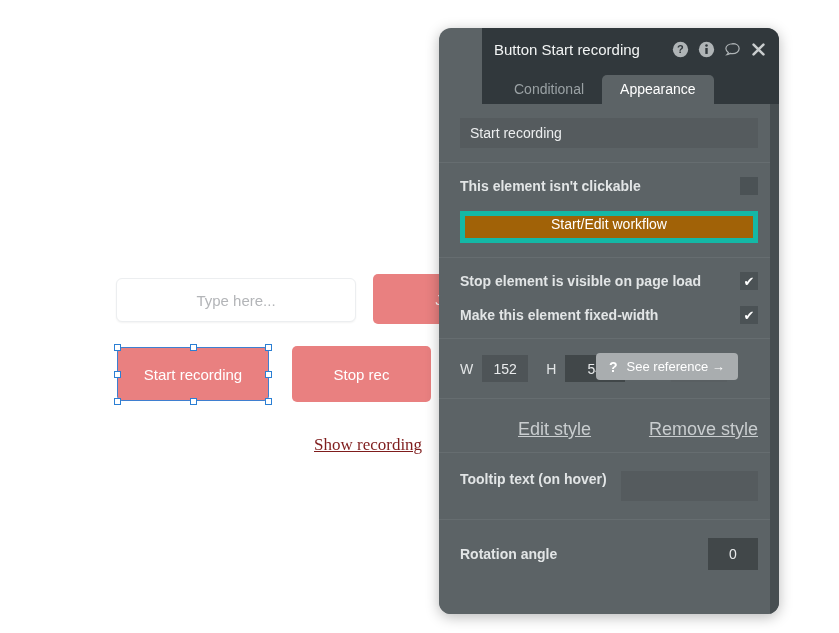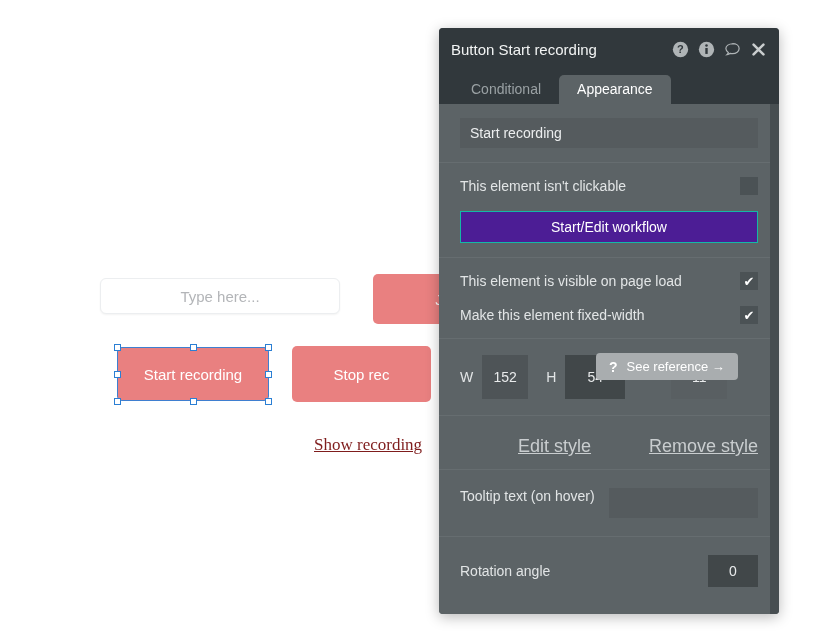--- a/index.html
+++ b/index.html
@@ -18,22 +18,22 @@
   
   #canvas {
     position: absolute;
     left: 0; top: 0;
     width: 839px; height: 633px;
     background: #ffffff;
   }
 
   .canvas-input {
     position: absolute;
-    left: 100px; top: 278px;
-    width: 240px; height: 36px;
+    left: 116px; top: 278px;
+    width: 240px; height: 44px;
     background: #ffffff;
     border: 1px solid #eceef0;
     border-radius: 6px;
     box-shadow: 0 1px 2px rgba(0,0,0,0.05);
     display: flex;
     align-items: center;
     justify-content: center;
     box-sizing: border-box;
   }
   .canvas-input .ph {
@@ -84,24 +84,25 @@
     text-decoration: underline;
     white-space: nowrap;
   }
 
   
   #panel {
     position: absolute;
     left: 439px; top: 28px;
     width: 340px; height: 586px;
     background: #5c6366;
-    border-radius: 4px;
+    border-radius: 12px;
     box-shadow: 0 3px 14px rgba(0,0,0,0.28);
     overflow: hidden;
     box-sizing: border-box;
+    padding-left: 43px;
   }
 
   #panel-header {
     height: 42px;
     background: #31383c;
     display: flex;
     align-items: center;
     padding: 0 12px 0 12px;
     box-sizing: border-box;
   }
@@ -182,20 +183,21 @@
     color: #eceeef;
     font-size: 14px;
     box-sizing: border-box;
   }
 
   .sec-pad { padding-top: 14px; padding-bottom: 14px; }
 
   .lbl {
     color: #e2e5e6;
     font-size: 14px;
+    font-weight: bold;
   }
 
   .chk {
     width: 18px; height: 18px;
     background: #4b5255;
     display: flex;
     align-items: center;
     justify-content: center;
     color: #ffffff;
     font-size: 13px;
@@ -205,33 +207,32 @@
   .chk.off { color: transparent; }
 
   .flexrow {
     display: flex;
     align-items: center;
     justify-content: space-between;
   }
 
   .wide-btn {
     height: 32px;
-    background: #4c1d95;
-    border: 1px solid #14b8a6;
-    color: #ffffff;
-    font-size: 14px;
-    display: flex;
-    align-items: center;
+    background: #a16207;
+    border: 5px solid #14b8a6;
+    color: #ffffff;
+    font-size: 14px;
+    display: flex;
     justify-content: center;
     box-sizing: border-box;
   }
 
   .dim-field {
     background: #414749;
-    height: 44px;
+    height: 27px;
     min-width: 46px;
     display: flex;
     align-items: center;
     justify-content: center;
     color: #e9ebec;
     font-size: 14px;
     padding: 0 8px;
     box-sizing: border-box;
   }
   .dim-lbl {
@@ -381,21 +382,21 @@
       </div>
       <div class="wide-btn" style="margin-top:16px;">
         <span>Start/Edit workflow</span>
       </div>
     </div>
 
     <div class="divider"></div>
 
     <div class="row sec-pad">
       <div class="flexrow">
-        <span class="lbl">This element is visible on page load</span>
+        <span class="lbl">Stop element is visible on page load</span>
         <span class="chk">✔</span>
       </div>
       <div class="flexrow" style="margin-top:16px;">
         <span class="lbl">Make this element fixed-width</span>
         <span class="chk">✔</span>
       </div>
     </div>
 
     <div class="divider"></div>
 

